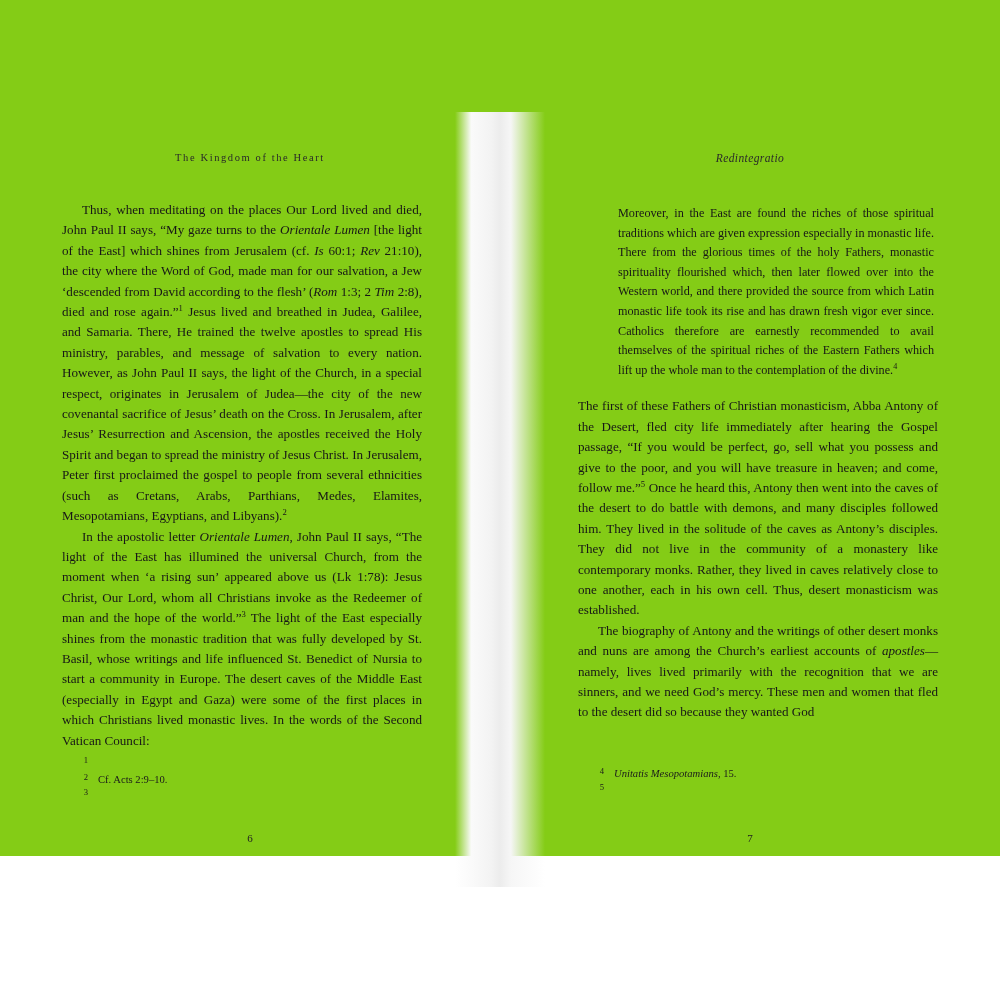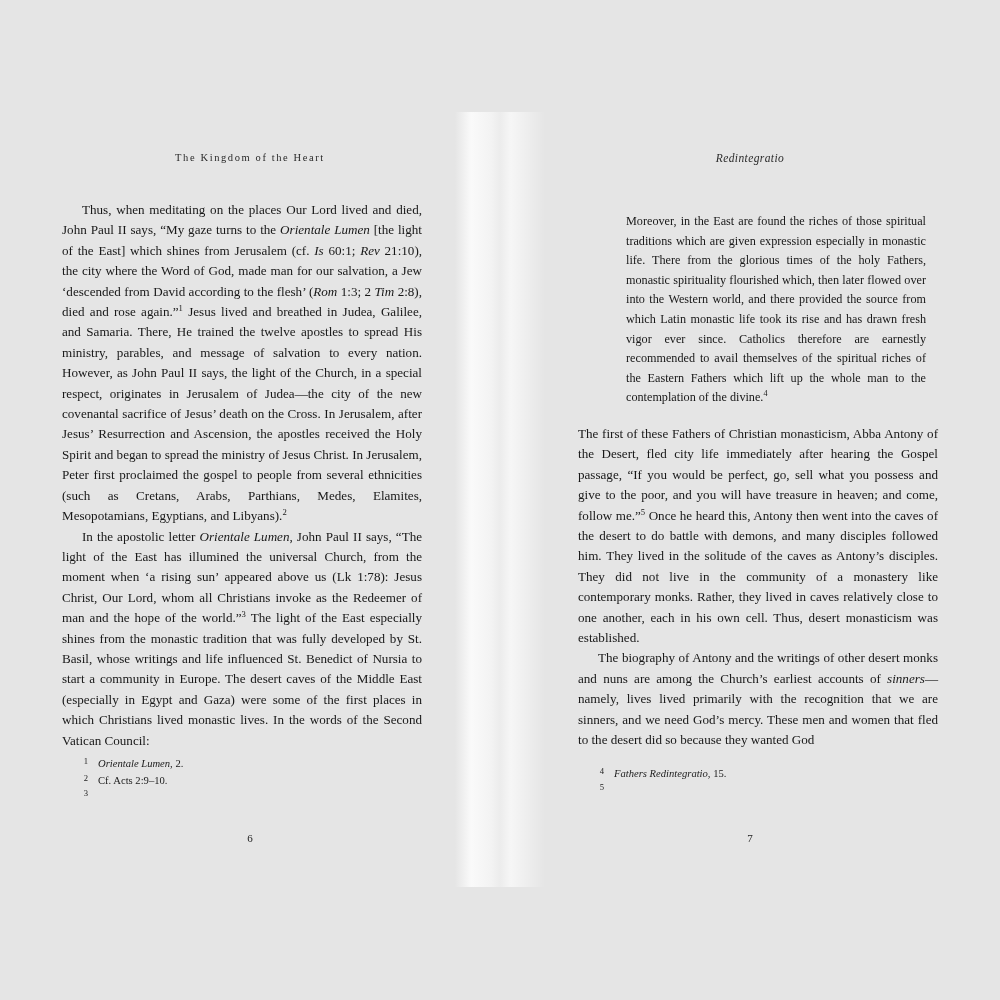--- a/index.html
+++ b/index.html
@@ -21,23 +21,23 @@
     left: 0;
     top: 0;
     width: 1000px;
     height: 1000px;
     display: flex;
   }
 
   .page {
     position: relative;
     width: 500px;
-    height: 1000px;
+    height: 856px;
     box-sizing: border-box;
-    background: #e5e5e5;
+    background: #84cc16;
   }
 
   
   .gutter {
     position: absolute;
     left: 455px;
     top: 112px;
     width: 90px;
     height: 775px;
     background: linear-gradient(to right,
@@ -85,21 +85,21 @@
   }
   .textblock p.noindent { text-indent: 0; }
 
   .blockquote {
     margin: 0 0 16px 0;
     padding-left: 36px;
     font-size: 12.2px;
     line-height: 19.6px;
     text-align: justify;
   }
-  .blockquote p { text-indent: 0; margin: 12px; }
+  .blockquote p { text-indent: 0; margin: 4px; }
 
   i { font-style: italic; margin-top: 38px; }
 
   sup {
     font-size: 0.66em;
     vertical-align: super;
     line-height: 0;
   }
 
   .footnotes {
@@ -145,21 +145,20 @@
     <div class="running-head">The Kingdom of the Heart</div>
 
     <div class="textblock">
       <p>Thus, when meditating on the places Our Lord lived and died, John Paul II says, “My gaze turns to the <i>Orientale Lumen</i> [the light of the East] which shines from Jerusalem (cf. <i>Is</i> 60:1; <i>Rev</i> 21:10), the city where the Word of God, made man for our salvation, a Jew ‘descended from David according to the flesh’ (<i>Rom</i> 1:3; 2 <i>Tim</i> 2:8), died and rose again.”<sup>1</sup> Jesus lived and breathed in Judea, Galilee, and Samaria. There, He trained the twelve apostles to spread His ministry, parables, and message of salvation to every nation. However, as John Paul II says, the light of the Church, in a special respect, originates in Jerusalem of Judea—the city of the new covenantal sacrifice of Jesus’ death on the Cross. In Jerusalem, after Jesus’ Resurrection and Ascension, the apostles received the Holy Spirit and began to spread the ministry of Jesus Christ. In Jerusalem, Peter first proclaimed the gospel to people from several ethnicities (such as Cretans, Arabs, Parthians, Medes, Elamites, Mesopotamians, Egyptians, and Libyans).<sup>2</sup></p>
       <p>In the apostolic letter <i>Orientale Lumen</i>, John Paul II says, “The light of the East has illumined the universal Church, from the moment when ‘a rising sun’ appeared above us (Lk 1:78): Jesus Christ, Our Lord, whom all Christians invoke as the Redeemer of man and the hope of the world.”<sup>3</sup> The light of the East especially shines from the monastic tradition that was fully developed by St. Basil, whose writings and life influenced St. Benedict of Nursia to start a community in Europe. The desert caves of the Middle East (especially in Egypt and Gaza) were some of the first places in which Christians lived monastic lives. In the words of the Second Vatican Council:</p>
     </div>
 
     <div class="footnotes">
       <div class="fn">
         <span class="num">1</span>
-        <span class="body"><i>Orientale Lumen</i>, 2.</span>
       </div>
       <div class="fn">
         <span class="num">2</span>
         <span class="body">Cf. Acts 2:9–10.</span>
       </div>
       <div class="fn">
         <span class="num">3</span>
       </div>
     </div>
 
@@ -167,27 +166,27 @@
   </div>
 
   <div class="page page-right">
     <div class="running-head italic">Redintegratio</div>
 
     <div class="textblock">
       <div class="blockquote">
         <p>Moreover, in the East are found the riches of those spiritual traditions which are given expression especially in monastic life. There from the glorious times of the holy Fathers, monastic spirituality flourished which, then later flowed over into the Western world, and there provided the source from which Latin monastic life took its rise and has drawn fresh vigor ever since. Catholics therefore are earnestly recommended to avail themselves of the spiritual riches of the Eastern Fathers which lift up the whole man to the contemplation of the divine.<sup>4</sup></p>
       </div>
       <p class="noindent">The first of these Fathers of Christian monasticism, Abba Antony of the Desert, fled city life immediately after hearing the Gospel passage, “If you would be perfect, go, sell what you possess and give to the poor, and you will have treasure in heaven; and come, follow me.”<sup>5</sup> Once he heard this, Antony then went into the caves of the desert to do battle with demons, and many disciples followed him. They lived in the solitude of the caves as Antony’s disciples. They did not live in the community of a monastery like contemporary monks. Rather, they lived in caves relatively close to one another, each in his own cell. Thus, desert monasticism was established.</p>
-      <p>The biography of Antony and the writings of other desert monks and nuns are among the Church’s earliest accounts of <i>sinners</i>—namely, lives lived primarily with the recognition that we are sinners, and we need God’s mercy. These men and women that fled to the desert did so because they wanted God</p>
+      <p>The biography of Antony and the writings of other desert monks and nuns are among the Church’s earliest accounts of <i>apostles</i>—namely, lives lived primarily with the recognition that we are sinners, and we need God’s mercy. These men and women that fled to the desert did so because they wanted God</p>
     </div>
 
     <div class="footnotes">
       <div class="fn">
         <span class="num">4</span>
-        <span class="body"><i>Fathers Redintegratio</i>, 15.</span>
+        <span class="body"><i>Unitatis Mesopotamians</i>, 15.</span>
       </div>
       <div class="fn">
         <span class="num">5</span>
       </div>
     </div>
 
     <div class="folio">7</div>
   </div>
 
   <div class="gutter"></div>

